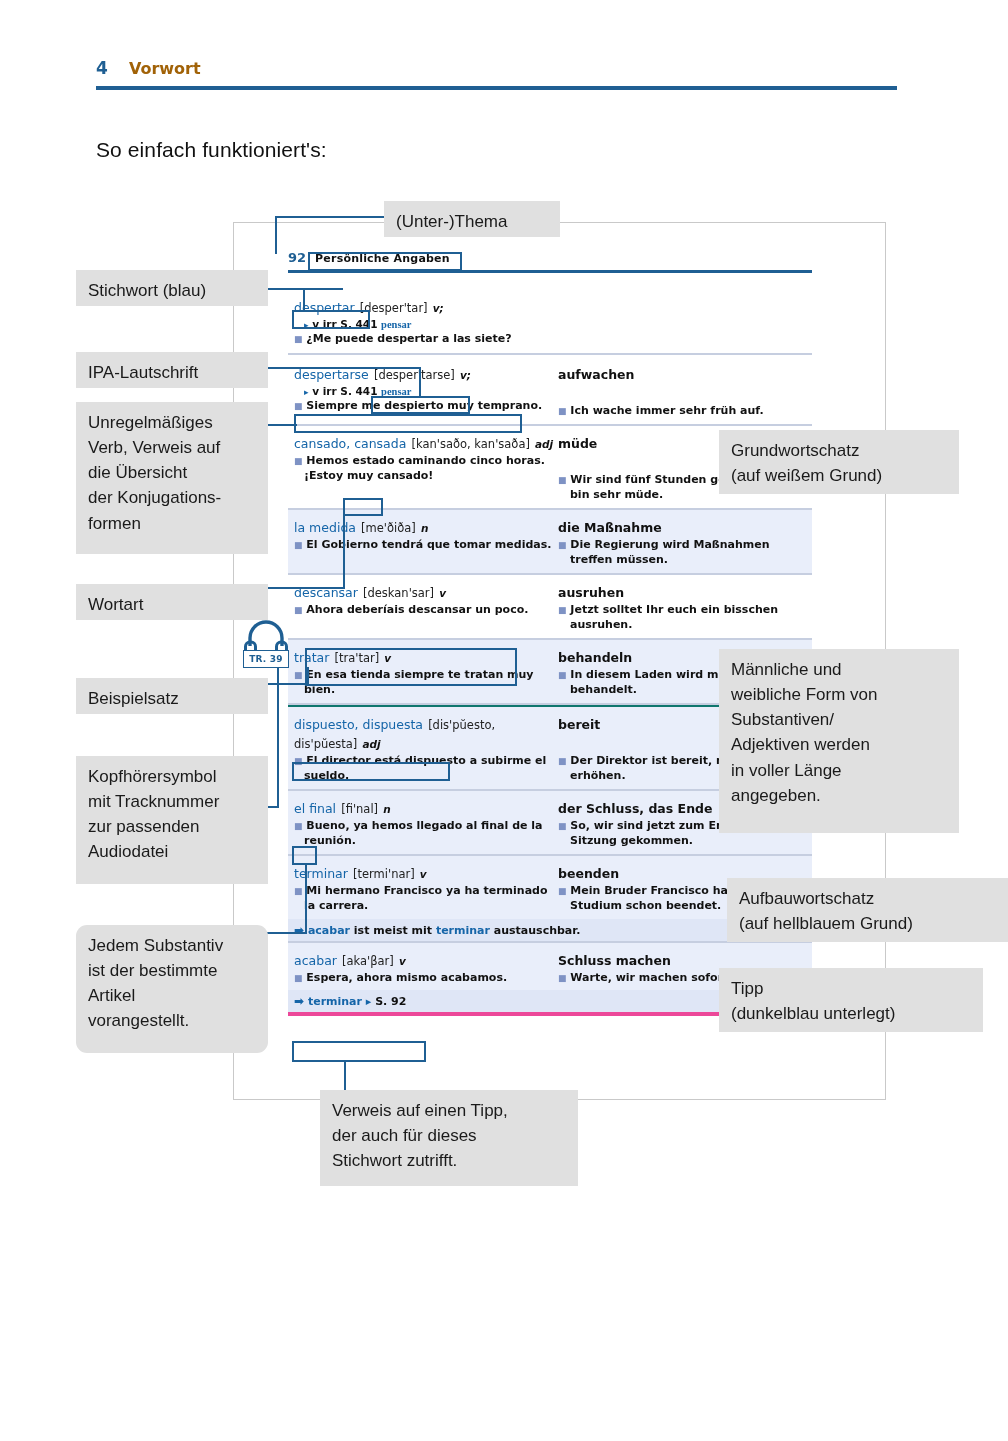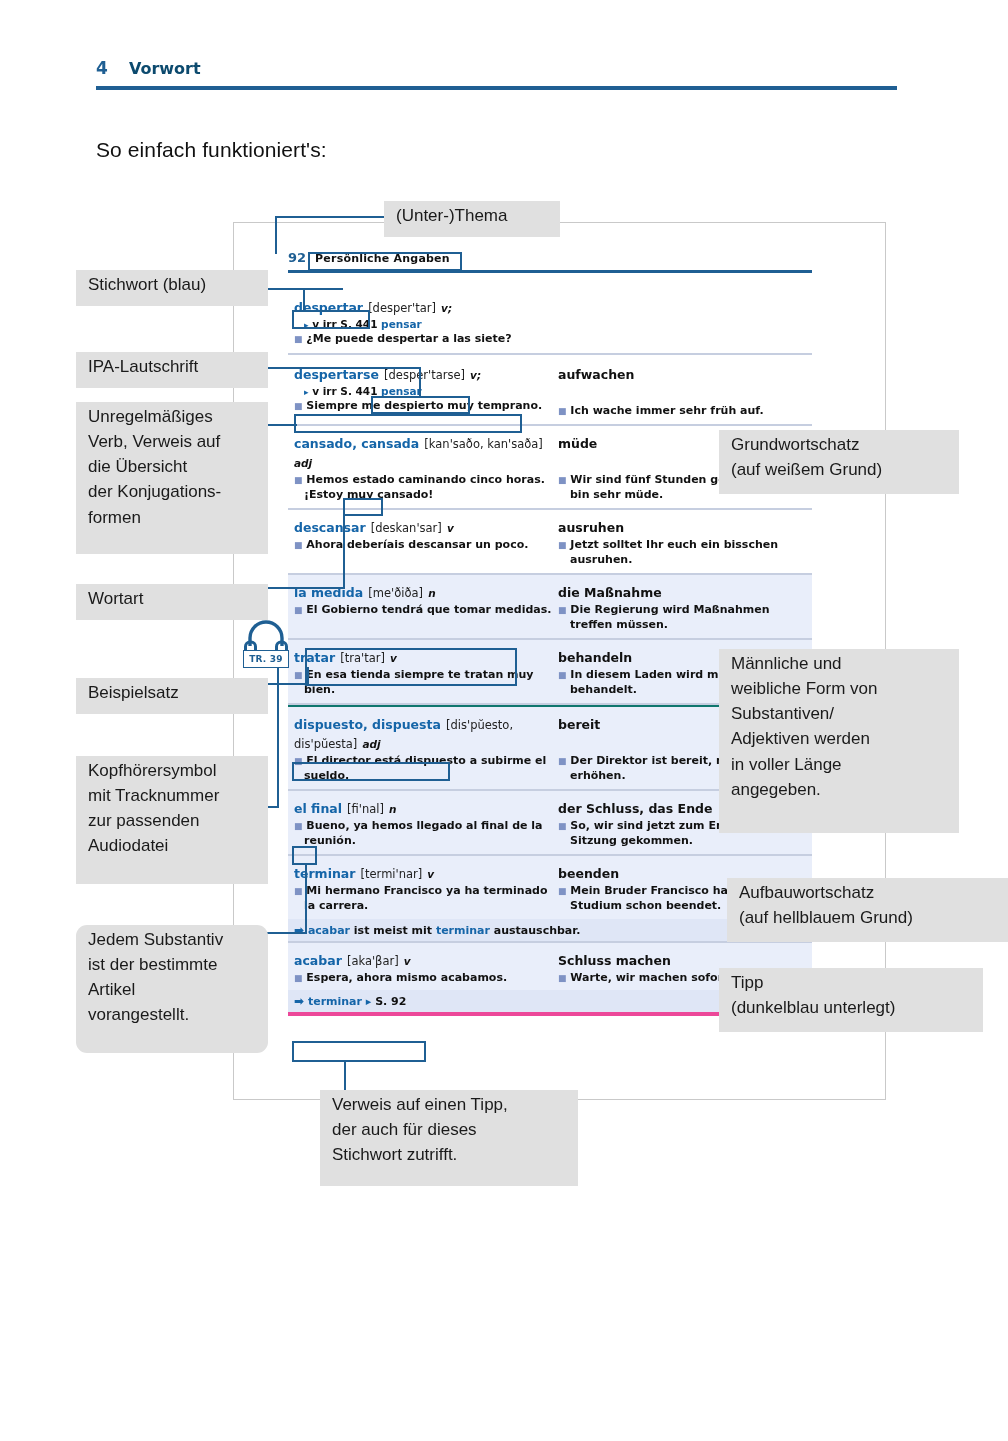--- a/index.html
+++ b/index.html
@@ -6,21 +6,21 @@
   body{
     width:1008px;height:1441px;
     background:#ffffff;
     font-family:"DejaVu Sans", sans-serif;
     position:relative;
     overflow:hidden;
   }
   
   .pg-head{position:absolute;left:96px;top:58px;width:800px;}
   .pg-head .num{color:#1f5f93;font-weight:bold;font-size:17px;font-family:"DejaVu Sans",sans-serif;}
-  .pg-head .ttl{color:#0c4a6e;font-weight:bold;font-size:16px;margin-left:16px;font-family:"DejaVu Sans",sans-serif;}
+  .pg-head .ttl{color:#a16207;font-weight:bold;font-size:16px;margin-left:16px;font-family:"DejaVu Sans",sans-serif;}
   .pg-rule{position:absolute;left:96px;top:86px;width:801px;height:4px;background:#1f5f93;}
 
   .intro{position:absolute;left:96px;top:138px;font-size:21px;color:#111;
          font-family:"Liberation Sans",sans-serif;letter-spacing:.1px;}
 
   
   .frame{position:absolute;left:233px;top:222px;width:653px;height:878px;
          border:1px solid #c9c9c9;box-sizing:border-box;background:transparent;}
 
   
@@ -32,42 +32,42 @@
   .sec-head .stitle{color:#111;font-weight:bold;font-size:11px;letter-spacing:.2px;}
   .sec-rule{margin-top:5px;height:3px;background:#1f5f93;width:524px;}
 
   .entry{position:relative;padding:7px 0 6px 0;border-bottom:2px solid #c6cee0;}
   .entry.blue{background:#e9eefa;}
   .entry.blue-top{border-top:2px solid #0f766e;}
   .entry .cols{display:flex;}
   .entry .l{width:270px;padding-left:6px;box-sizing:border-box;}
   .entry .r{width:254px;box-sizing:border-box;}
 
-  .hw{color:#1565a8;font-weight:bold;font-size:12.5px;}
+  .hw{color:#1565a8;font-weight:normal;font-size:12.5px;}
   .ipa{color:#222;font-size:11.5px;}
   .pos{color:#111;font-weight:bold;font-style:italic;font-size:10.5px;}
   .de{color:#111;font-weight:bold;font-size:12.5px;}
 
   .irr{margin:2px 0 1px 10px;font-size:10.5px;color:#111;font-weight:bold;}
   .irr .tri{color:#1565a8;font-size:9px;}
-  .irr .lnk{color:#1565a8;font-weight:bold;}
+  .irr .lnk{color:#1565a8;font-weight:bold;font-family:Liberation Serif, serif;}
 
   .ex{margin-top:2px;padding-left:10px;font-size:11px;font-weight:bold;color:#111;
       line-height:1.32;text-indent:-10px;}
   .ex .bl{color:#7e92c4;font-size:9px;}
   .ex.r-ex{padding-left:12px;text-indent:-12px;}
 
   .tip{background:#dfe6f6;padding:4px 6px 4px 6px;font-size:11px;font-weight:bold;color:#111;}
   .tip .arw{color:#1565a8;font-size:12px;font-weight:bold;}
   .tip .kw{color:#1565a8;font-weight:bold;}
 
   
   .lab{position:absolute;background:#e0e0e0;color:#1a1a1a;
        font-family:"Liberation Sans",sans-serif;font-size:17px;line-height:1.48;
-       padding:2px 12px 7px 12px;box-sizing:border-box;white-space:pre-line;}
+       padding:8px 12px 7px 12px;box-sizing:border-box;white-space:pre-line;}
 
   
   .ln{position:absolute;background:#1f5f93;}
   .lnh{height:2px;}
   .lnv{width:2px;}
 
   
   .hi{position:absolute;border:2px solid #1f5f93;box-sizing:border-box;}
 
   
@@ -146,46 +146,46 @@
         <span class="pos">adj</span>
         <div class="ex"><span class="bl">■</span> <span>Hemos estado caminando cinco horas. ¡Estoy muy cansado!</span></div>
       </div>
       <div class="r">
         <span class="de">müde</span>
         <div class="ex r-ex" style="margin-top:21px;"><span class="bl">■</span> <span>Wir sind fünf Stunden gelaufen. Ich bin sehr müde.</span></div>
       </div>
     </div>
   </div>
 
+  <div class="entry blue">
+    <div class="cols">
+      <div class="l">
+        <span class="hw">la medida</span>
+        <span class="ipa">[me'ðiða]</span>
+        <span class="pos">n</span>
+        <div class="ex"><span class="bl">■</span> <span>El Gobierno tendrá que tomar medidas.</span></div>
+      </div>
+      <div class="r">
+        <span class="de">die Maßnahme</span>
+        <div class="ex r-ex"><span class="bl">■</span> <span>Die Regierung wird Maßnahmen treffen müssen.</span></div>
+      </div>
+    </div>
+  </div>
+
   <div class="entry">
     <div class="cols">
       <div class="l">
         <span class="hw">descansar</span>
         <span class="ipa">[deskan'sar]</span>
         <span class="pos">v</span>
         <div class="ex"><span class="bl">■</span> <span>Ahora deberíais descansar un poco.</span></div>
       </div>
       <div class="r">
         <span class="de">ausruhen</span>
         <div class="ex r-ex"><span class="bl">■</span> <span>Jetzt solltet Ihr euch ein bisschen ausruhen.</span></div>
-      </div>
-    </div>
-  </div>
-
-  <div class="entry blue">
-    <div class="cols">
-      <div class="l">
-        <span class="hw">la medida</span>
-        <span class="ipa">[me'ðiða]</span>
-        <span class="pos">n</span>
-        <div class="ex"><span class="bl">■</span> <span>El Gobierno tendrá que tomar medidas.</span></div>
-      </div>
-      <div class="r">
-        <span class="de">die Maßnahme</span>
-        <div class="ex r-ex"><span class="bl">■</span> <span>Die Regierung wird Maßnahmen treffen müssen.</span></div>
       </div>
     </div>
   </div>
 
   <div class="entry blue">
     <div class="cols">
       <div class="l">
         <span class="hw">tratar</span>
         <span class="ipa">[tra'tar]</span>
         <span class="pos">v</span>

